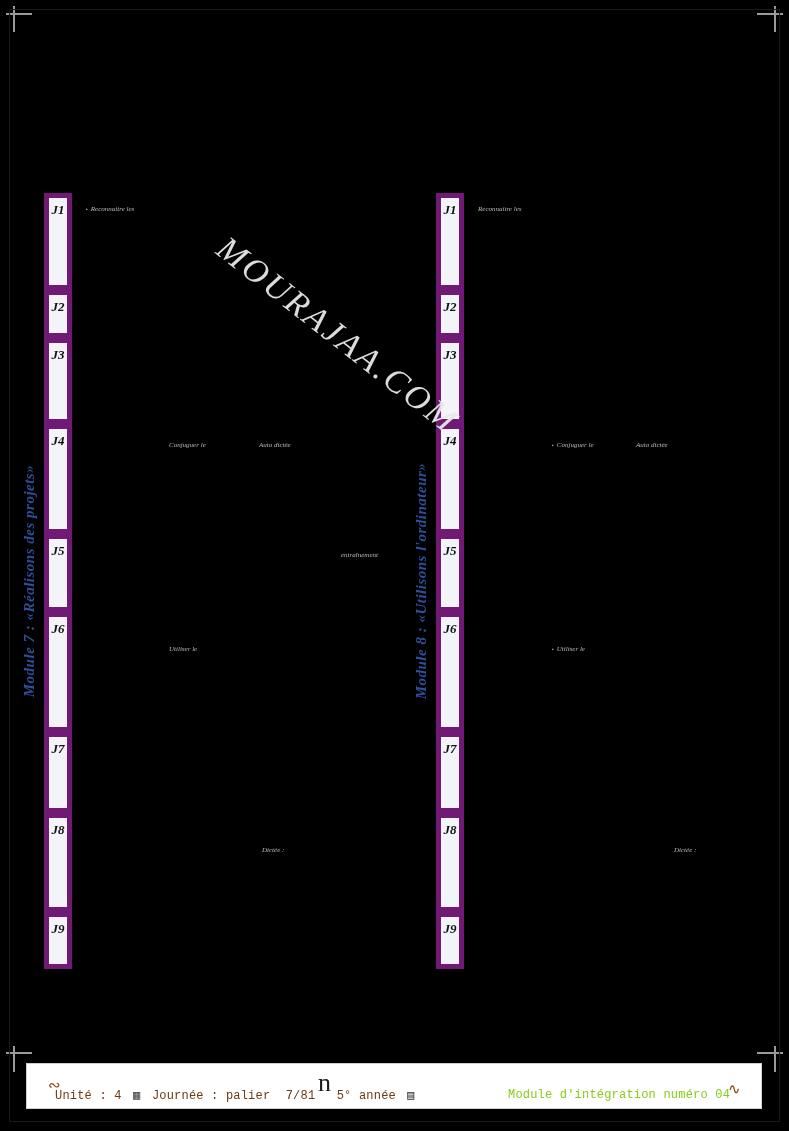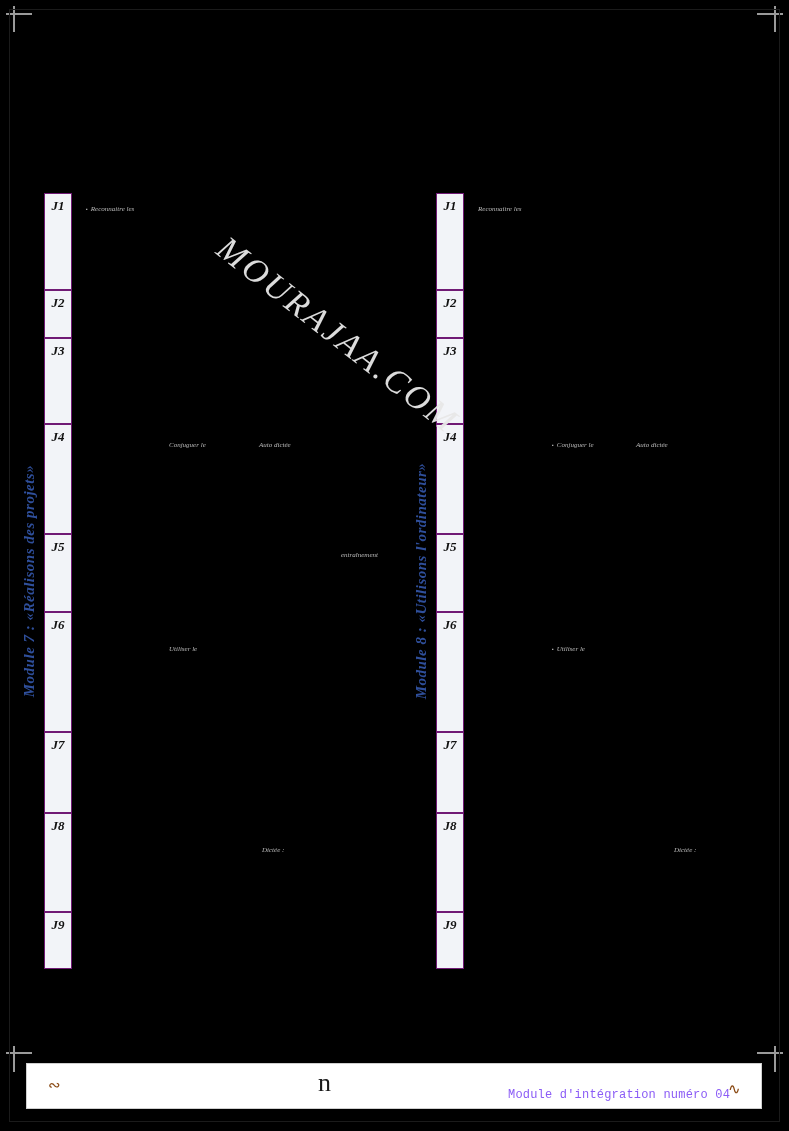--- a/index.html
+++ b/index.html
@@ -65,21 +65,21 @@
     top: 0;
     left: 26px;
     width: 28px;
     height: 776px;
     display: flex;
     flex-direction: column;
   }
   .daycell {
     background: #f2f4f8;
     color: #111;
-    border: 1px solid #701a75;
+    border: 5px solid #701a75;
     box-sizing: border-box;
     font-family: "Liberation Serif", serif;
     font-style: italic;
     font-weight: bold;
     font-size: 13px;
     display: flex;
     align-items: flex-start;
     justify-content: center;
     padding-top: 4px;
   }
@@ -152,21 +152,21 @@
   }
   .footer-left {
     position: absolute;
     left: 55px;
     white-space: nowrap;
   }
   .footer-right {
     position: absolute;
     left: 508px;
     white-space: nowrap;
-    color: #8b5cf6;
+    color: #84cc16;
   }
   .glyph {
     display: inline-block;
     margin: 0 4px;
     color: #4a4a4a;
   }
   .glyph-doc { color: #2b2b2b; }
   .swoosh {
     position: absolute;
     color: #8a4a14;
@@ -244,17 +244,25 @@
     <div class="cellnote" style="left:208px; top:653px;">Dictée :</div>
   </div>
 </div>
 
 <div class="watermark">MOURAJAA.COM</div>
 
 <div class="footer-band"></div>
 <div class="big-n">n</div>
 
 <div class="footer-row">
+  <div class="footer-left">
+    <span>Unité : 4</span>
+    <span class="glyph">▦</span>
+    <span>Journée : palier</span>
+    <span style="margin-left:8px;">7/81</span>
+    <span style="margin-left:14px;">5° année</span>
+    <span class="glyph glyph-doc">▤</span>
+  </div>
   <div class="footer-right">Module d'intégration   numéro 04</div>
 </div>
 
 <div class="swoosh" style="left:48px; top:1076px;">∾</div>
 <div class="swoosh" style="left:728px; top:1080px;">∿</div>
 
 </body></html>

